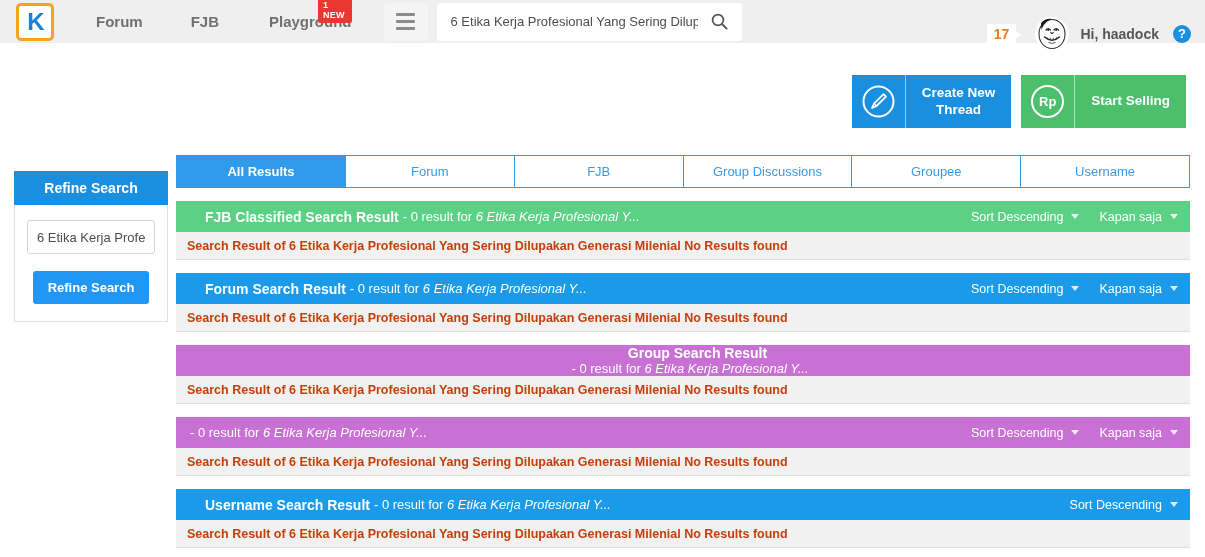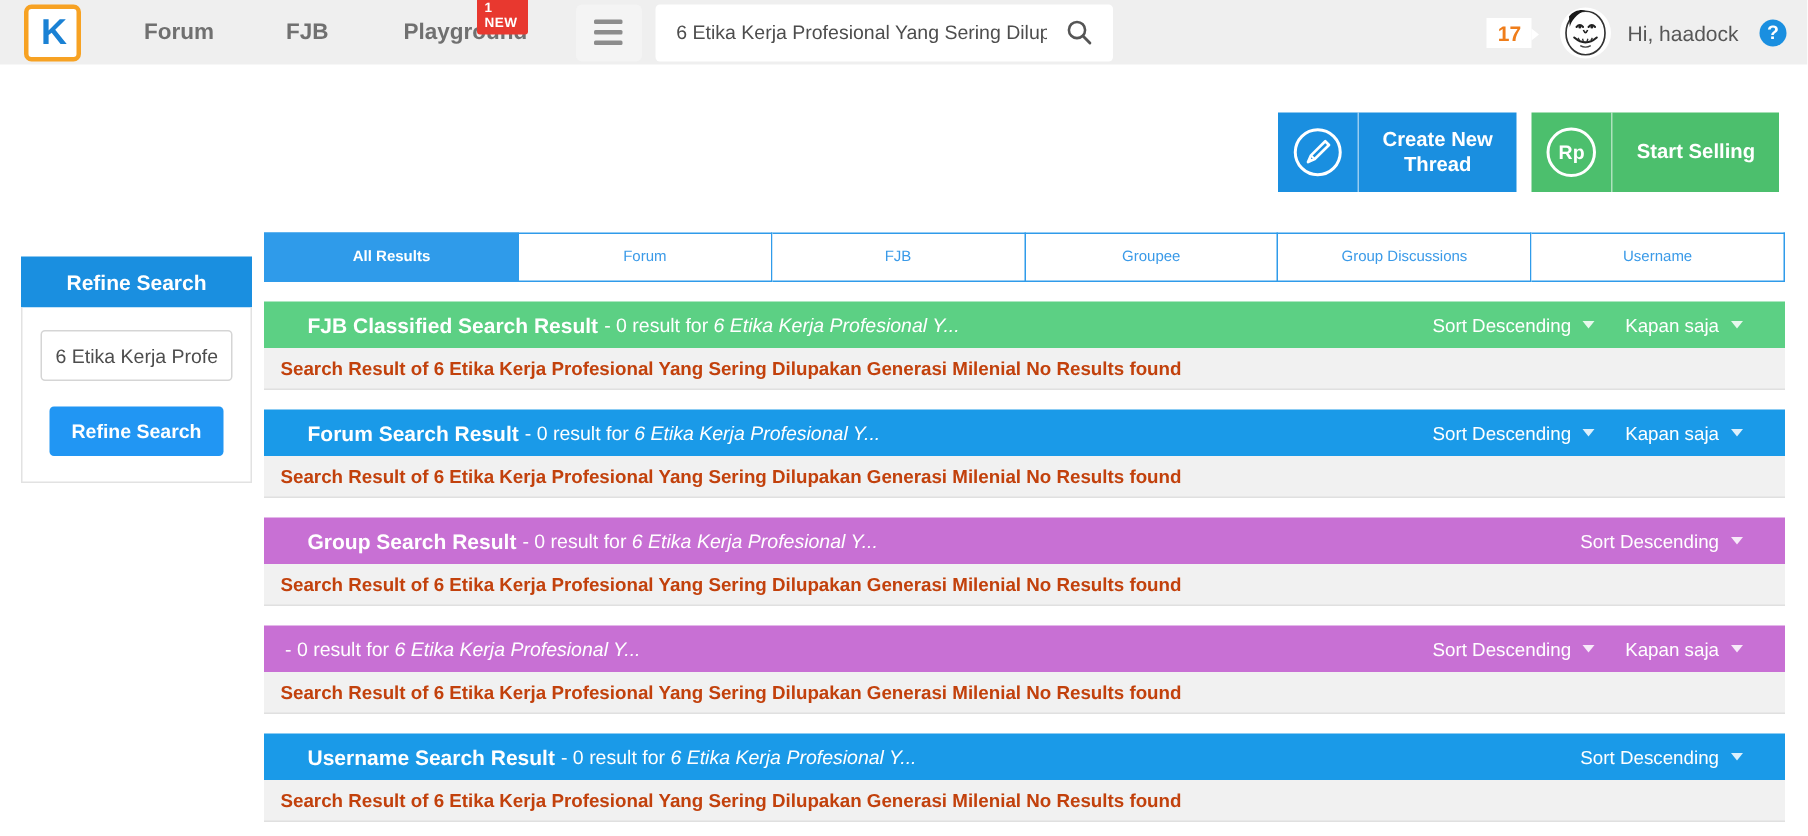--- a/index.html
+++ b/index.html
@@ -85,21 +85,21 @@
     overflow: hidden;
     white-space: nowrap;
   }
   .search-icon-btn {
     width: 44px; height: 38px;
     display: flex; align-items: center; justify-content: center;
     background: transparent; border: none; cursor: pointer;
   }
   .header-right {
     position: absolute;
-    right: 14px; top: 0;
+    right: 14px; top: 12px;
     height: 43px;
     display: flex; align-items: center;
   }
   .count-badge {
     position: relative;
     background: #ffffff;
     color: #ef7d1a;
     font-size: 14px;
     font-weight: bold;
     padding: 3px 7px;
@@ -118,21 +118,21 @@
     width: 34px; height: 34px;
     border-radius: 50%;
     background: #ffffff;
     overflow: hidden;
     display: flex; align-items: center; justify-content: center;
   }
   .greeting {
     margin-left: 11px;
     color: #565656;
     font-size: 14px;
-    font-weight: normal;
+    font-weight: bold;
     white-space: nowrap;
   }
   .help-icon {
     margin-left: 14px;
     width: 18px; height: 18px;
     border-radius: 50%;
     background: #1a8fe0;
     color: #ffffff;
     font-size: 13px;
     font-weight: bold;
@@ -220,21 +220,21 @@
 
   
   .main { position: absolute; left: 176px; top: 0; width: 1014px; }
   .tabs { display: flex; height: 33px; }
   .tab {
     flex: 1;
     border: 1px solid #2f9bea;
     border-left: none;
     background: #ffffff;
     color: #3a9ae8;
-    font-size: 10px;
+    font-size: 13px;
     display: flex; align-items: center; justify-content: center;
     cursor: pointer;
   }
   .tab:first-child { border-left: 1px solid #2f9bea; }
   .tab.active {
     background: #2f9bea;
     color: #ffffff;
     font-weight: bold;
     flex: 0 0 170px;
   }
@@ -249,21 +249,21 @@
     color: #ffffff;
     white-space: nowrap;
     overflow: hidden;
   }
   .sec-title { font-size: 14px; font-weight: bold; padding-left: 19px; }
   .sec-sub { font-size: 13px; margin-left: 4px; }
   .sec-sub em { font-style: italic; }
   .sec-tools {
     margin-left: auto;
     display: flex; align-items: center;
-    padding-right: 28px; gap: 20px;
+    padding-right: 12px; gap: 20px;
   }
   .sec-tool {
     font-size: 12.5px;
     display: flex; align-items: center; gap: 8px;
     cursor: pointer;
   }
   .caret {
     width: 0; height: 0;
     border-left: 4px solid transparent;
     border-right: 4px solid transparent;
@@ -369,24 +369,24 @@
         <div class="tab active">
           <span>All Results</span>
         </div>
         <div class="tab">
           <span>Forum</span>
         </div>
         <div class="tab">
           <span>FJB</span>
         </div>
         <div class="tab">
+          <span>Group Discussions</span>
+        </div>
+        <div class="tab">
           <span>Groupee</span>
-        </div>
-        <div class="tab">
-          <span>Group Discussions</span>
         </div>
         <div class="tab">
           <span>Username</span>
         </div>
       </div>
     <div class="sections" id="sections">
         <div class="section">
           <div class="sec-head" style="background: rgb(92, 208, 132);">
             <span class="sec-title">FJB Classified Search Result</span>
             <span class="sec-sub"> - 0 result for <em>6 Etika Kerja Profesional Y...</em></span>
@@ -414,21 +414,21 @@
               </div>
               <div class="sec-tool">
                 <span>Kapan saja</span>
                 <span class="caret"></span>
               </div>
             </div>
           </div>
           <div class="sec-body">Search Result of 6 Etika Kerja Profesional Yang Sering Dilupakan Generasi Milenial No Results found</div>
         </div>
         <div class="section">
-          <div class="sec-head" style="background: rgb(200, 112, 212);">
+          <div class="sec-head" style="background: rgb(200, 112, 212); flex-direction: column;">
             <span class="sec-title">Group Search Result</span>
             <span class="sec-sub"> - 0 result for <em>6 Etika Kerja Profesional Y...</em></span>
             <div class="sec-tools">
               <div class="sec-tool">
                 <span>Sort Descending</span>
                 <span class="caret"></span>
               </div>
             </div>
           </div>
           <div class="sec-body">Search Result of 6 Etika Kerja Profesional Yang Sering Dilupakan Generasi Milenial No Results found</div>

